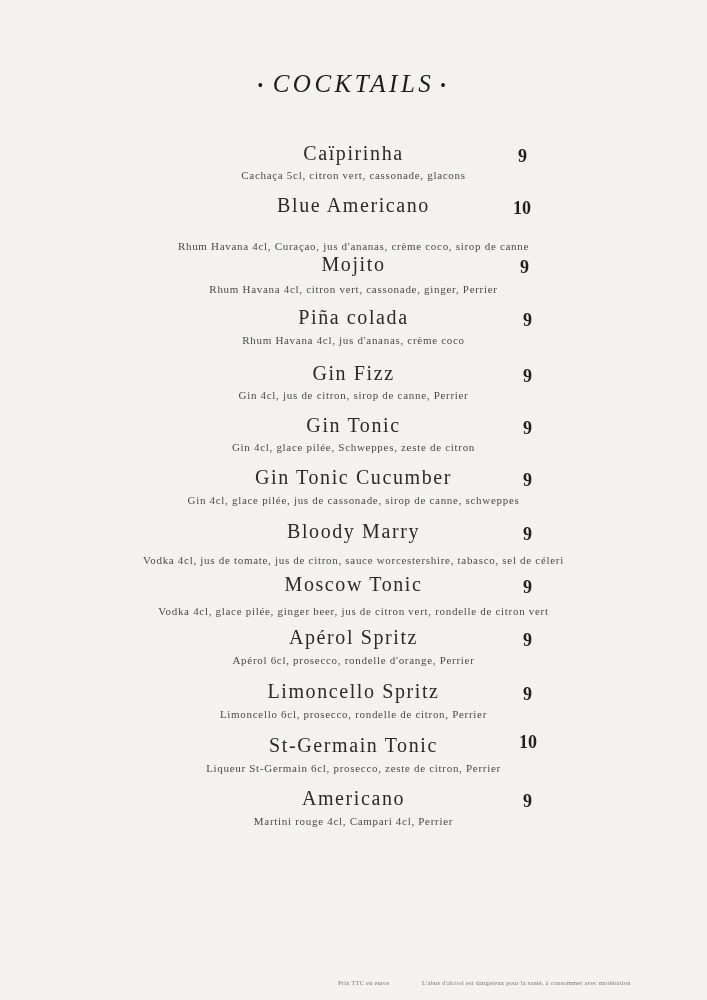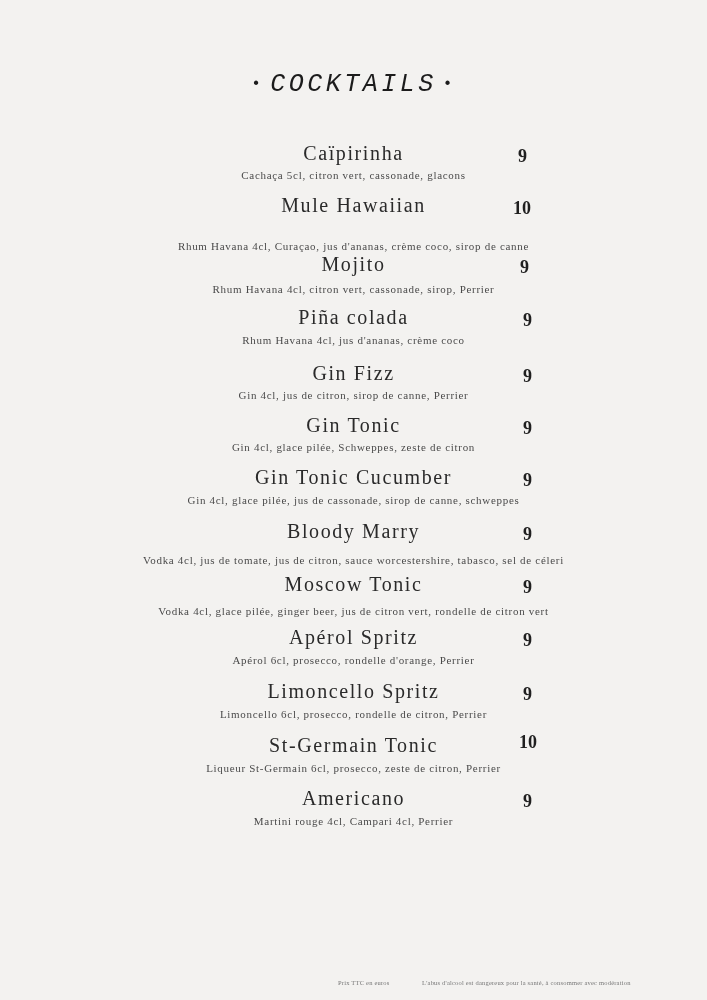--- a/index.html
+++ b/index.html
@@ -1,19 +1,19 @@
 <!DOCTYPE html>
 <html><head>
 <meta charset="utf-8">
 <style>
   html, body { margin:0; padding:0; }
   body { width:707px; height:1000px; background:#f3f2f0; position:relative; overflow:hidden;
          font-family:"DejaVu Serif", "Liberation Serif", serif; color:#222; }
   .title { position:absolute; top:70px; left:0; width:707px; text-align:center;
-           font-family:Liberation Mono, monospace; font-style:italic; font-size:25px; letter-spacing:3.5px; color:#1c1c1c; }
+           font-family:Liberation Serif, serif; font-style:italic; font-size:25px; letter-spacing:3.5px; color:#1c1c1c; }
   .title .dot { font-style:normal; font-size:16px; vertical-align:middle; margin:0 6px; }
   .item { position:absolute; left:0; width:707px; }
   .name { position:absolute; left:0; width:707px; text-align:center; top:0;
           font-family:"Liberation Serif", serif; font-size:20px; letter-spacing:1.6px; color:#2a2a2a; }
   .price { position:absolute; top:4px; font-family:"Liberation Serif", serif; font-size:18px; font-weight:bold; color:#1f1f1f; }
   .desc { position:absolute; left:0; width:707px; text-align:center; top:26px;
           font-family:"Liberation Serif", serif; font-size:11px; letter-spacing:0.7px; color:#4a4a4a; }
   .footer { position:absolute; top:979px; font-family:"Liberation Serif", serif; font-size:6.5px; color:#777; letter-spacing:0.2px; }
 </style>
 </head>
@@ -23,29 +23,29 @@
   <span class="dot">•</span><span>COCKTAILS</span><span class="dot">•</span>
 </div>
 
 <div class="item" style="top:142px">
   <div class="name">Caïpirinha</div>
   <div class="price" style="left:518px">9</div>
   <div class="desc" style="top:27px">Cachaça 5cl, citron vert, cassonade, glacons</div>
 </div>
 
 <div class="item" style="top:194px">
-  <div class="name">Mule Hawaiian</div>
+  <div class="name">Blue Americano</div>
   <div class="price" style="left:513px">10</div>
   <div class="desc" style="top:46px">Rhum Havana 4cl, Curaçao, jus d'ananas, crème coco, sirop de canne</div>
 </div>
 
 <div class="item" style="top:253px">
   <div class="name">Mojito</div>
   <div class="price" style="left:520px">9</div>
-  <div class="desc" style="top:30px">Rhum Havana 4cl, citron vert, cassonade, sirop, Perrier</div>
+  <div class="desc" style="top:30px">Rhum Havana 4cl, citron vert, cassonade, ginger, Perrier</div>
 </div>
 
 <div class="item" style="top:306px">
   <div class="name">Piña colada</div>
   <div class="price" style="left:523px">9</div>
   <div class="desc" style="top:28px">Rhum Havana 4cl, jus d'ananas, crème coco</div>
 </div>
 
 <div class="item" style="top:362px">
   <div class="name">Gin Fizz</div>

